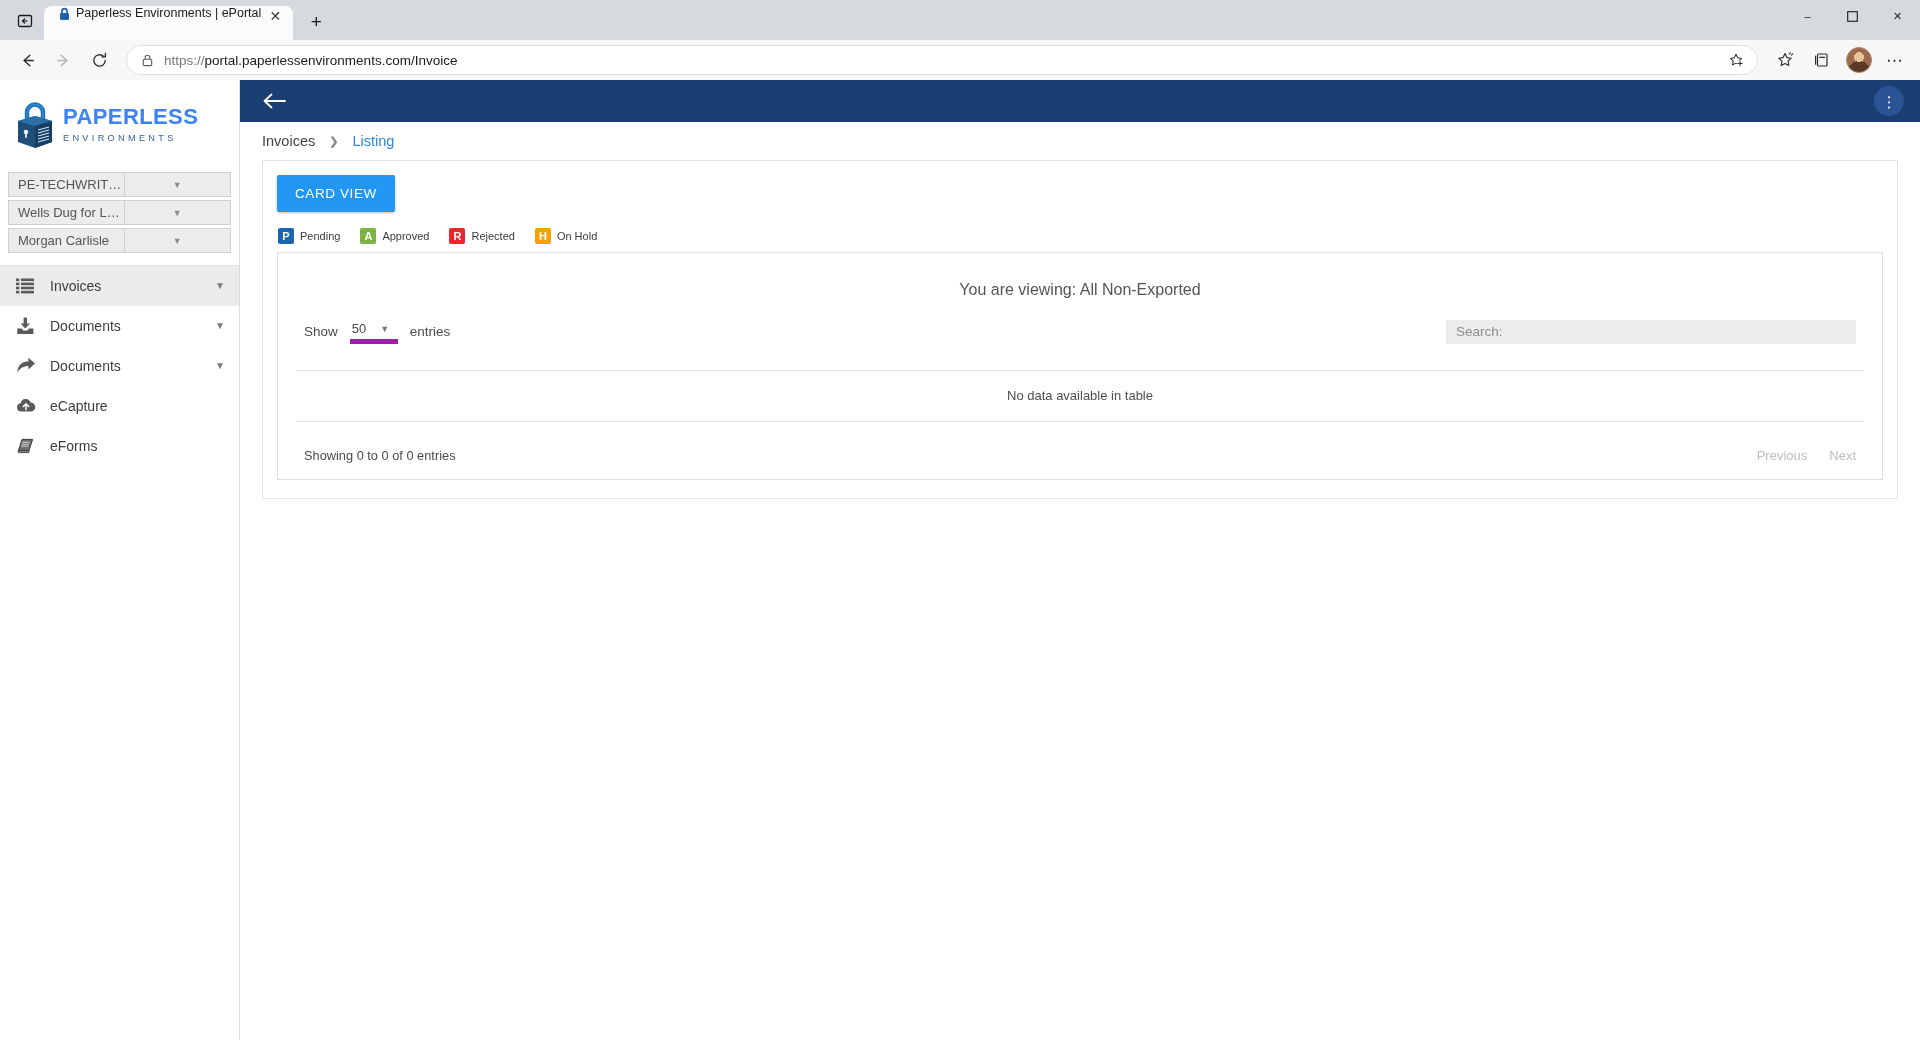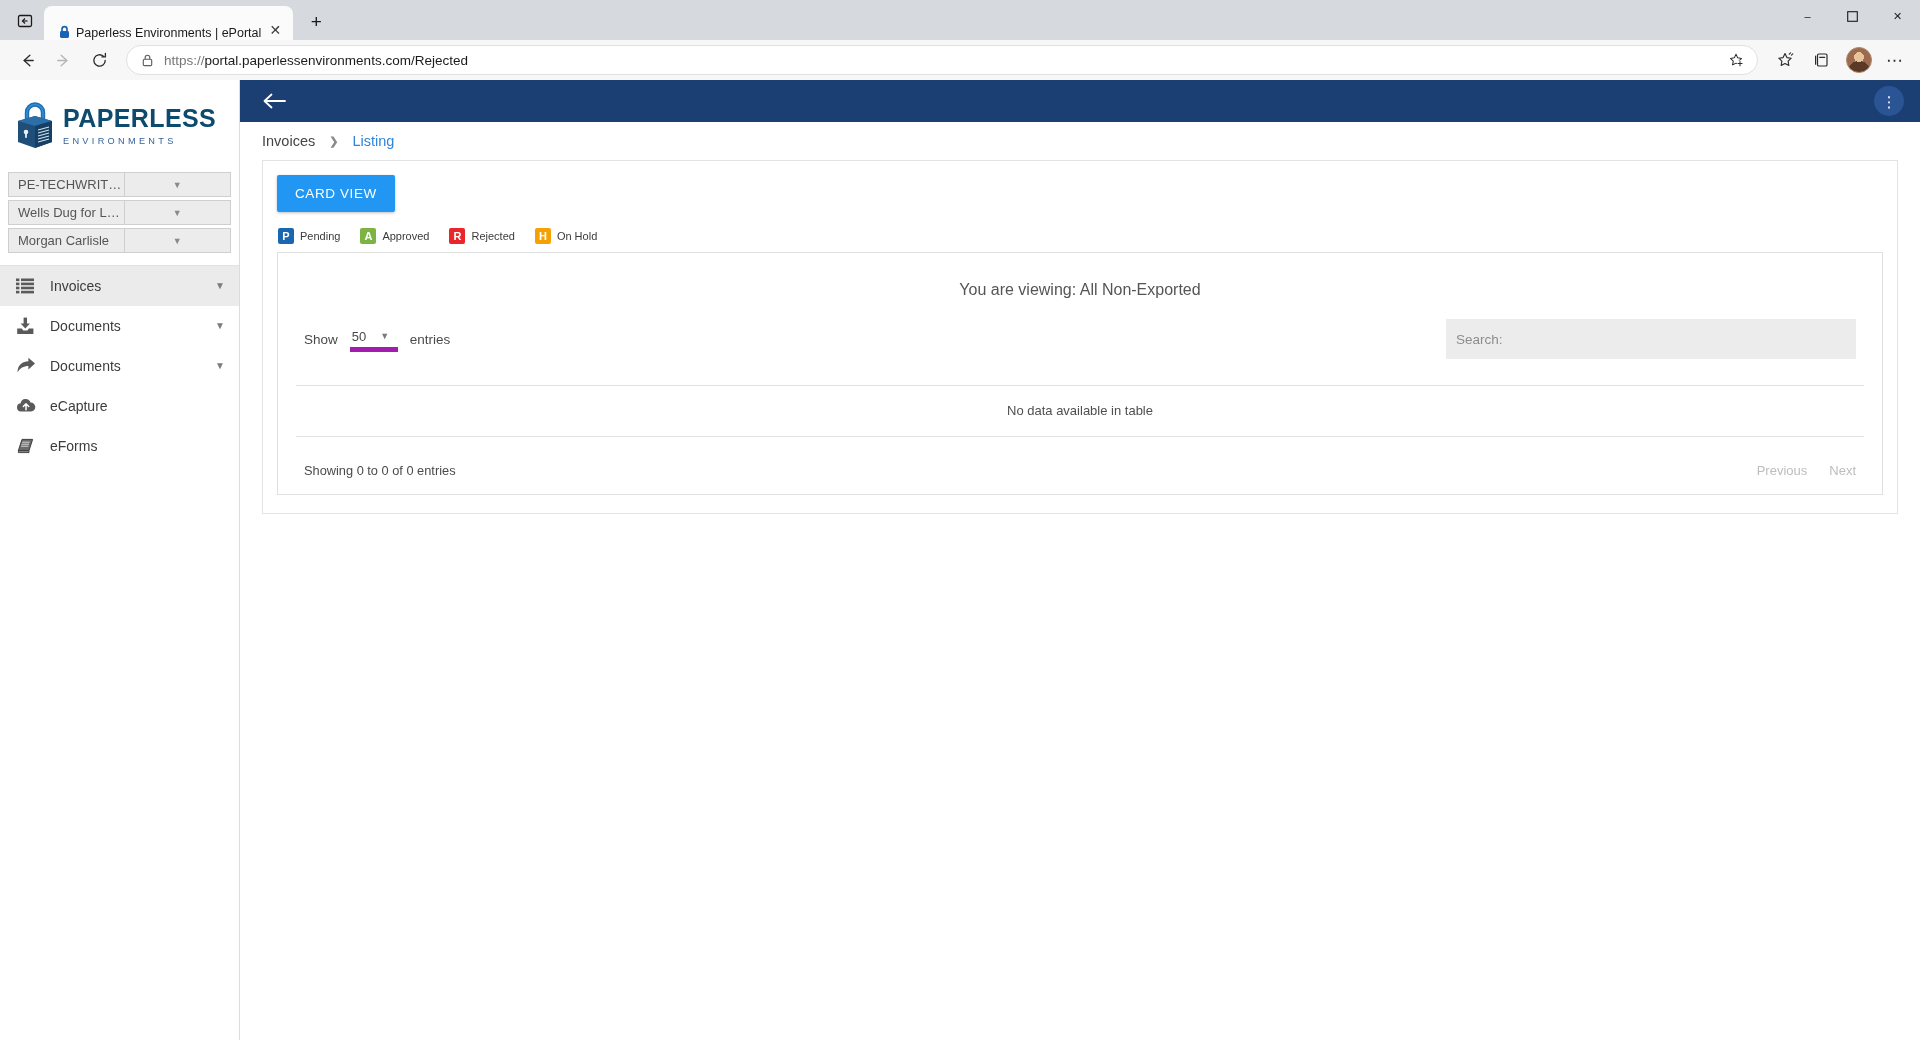--- a/index.html
+++ b/index.html
@@ -18,21 +18,21 @@
   }
   .tab-left-btn {
     width: 38px; height: 32px; margin-bottom: 3px;
     display: flex; align-items: center; justify-content: center;
     color: #1b1b1b;
   }
   .tab-left-btn svg { display: block; }
   .tab {
     height: 34px; min-width: 230px; max-width: 260px;
     background: #fbfbfb; border-radius: 8px 8px 0 0;
-    display: flex; align-items: flex-end; gap: 4px;
+    display: flex; align-items: flex-start; gap: 4px;
     padding: 0 8px 0 12px; font-size: 12px; color: #1b1b1b;
     position: relative;
   }
   .tab-favicon { width: 16px; height: 16px; flex: none;
     display: flex; align-items: center; justify-content: center; }
   .tab-title {
     flex: 1; white-space: nowrap; overflow: hidden; text-overflow: ellipsis;
     font-size: 12.5px; color: #1b1b1b;
   }
   .tab-close {
@@ -94,21 +94,21 @@
   
   .sidebar {
     width: 240px; flex: none; background: #ffffff;
     border-right: 1px solid #dcdcdc; height: 960px;
   }
   .logo-wrap { padding: 20px 14px 14px 14px; }
   .logo { display: flex; align-items: flex-start; gap: 7px; }
   .logo-mark { width: 42px; height: 52px; flex: none; }
   .logo-text { padding-top: 6px; }
   .logo-title {
-    font-size: 25px; font-weight: bold; color: #0c4a6e;
+    font-size: 22px; font-weight: bold; color: #3b82f6;
     letter-spacing: 0.4px; line-height: 1; font-family: "Liberation Sans", sans-serif;
   }
   .logo-sub {
     font-size: 9.2px; color: #36639a; letter-spacing: 3.3px;
     margin-top: 5px; font-weight: normal;
   }
 
   .selects { padding: 6px 8px 0 8px; }
   .sel {
     height: 25px; background: #ececec; border: 1px solid #cfcfcf;
@@ -184,21 +184,21 @@
 
   .table-top { display: flex; align-items: center; padding: 0 8px; }
   .lengthbox { display: flex; align-items: center; gap: 12px; font-size: 13.5px; color: #4a4a4a; }
   .len-select {
     display: flex; align-items: center; gap: 14px; font-size: 13px;
     color: #4a4a4a; border-bottom: 5px solid #a21caf; padding: 2px 2px 3px 2px;
     min-width: 48px;
   }
   .len-arrow { color: #7a7a7a; font-size: 9px; }
   .searchbox {
-    margin-left: auto; width: 410px; height: 40px; background: #ececec;
+    margin-left: auto; width: 410px; height: 24px; background: #ececec;
     border: none; display: flex; align-items: center; padding: 0 10px;
     font-size: 13.5px; color: #8d8d8d;
   }
 
   .table-area { margin-top: 26px; }
   .table-rule { border-top: 1px solid #e2e2e2; }
   .nodata {
     text-align: center; font-size: 13px; color: #4f4f4f;
     padding: 17px 0 18px 0; border-bottom: 1px solid #e2e2e2;
   }
@@ -272,21 +272,21 @@
         </svg>
     </div>
 
     <div class="omnibox">
       <span class="omni-lock">
         <svg width="13" height="14" viewBox="0 0 13 14">
             <rect x="2.3" y="6.2" width="8.4" height="6.4" rx="1.2" fill="none" stroke="#5f5f5f" stroke-width="1.15"></rect>
             <path d="M4.2 6.2 V4.5a2.3 2.3 0 0 1 4.6 0V6.2" fill="none" stroke="#5f5f5f" stroke-width="1.15"></path>
           </svg>
       </span>
-      <span class="omni-url"><span>https://</span><b>portal.paperlessenvironments.com</b><b>/Rejected</b></span>
+      <span class="omni-url"><span>https://</span><b>portal.paperlessenvironments.com</b><b>/Invoice</b></span>
       <span class="omni-icon">
         <svg width="16" height="16" viewBox="0 0 18 18">
             <path d="M9 2.6 l1.9 4 4.3.6-3.1 3 .75 4.3L9 12.5 5.15 14.5l.75-4.3-3.1-3 4.3-.6z" fill="none" stroke="#2b2b2b" stroke-width="1.15" stroke-linejoin="round"></path>
             <rect x="10" y="9.5" width="7" height="7" rx="1" fill="#fff" stroke="none"></rect>
             <path d="M13.5 10.6 v4.8 M11.1 13 h4.8" stroke="#2b2b2b" stroke-width="1.15" stroke-linecap="round"></path>
           </svg>
       </span>
     </div>
 
     <div class="tb-right">

